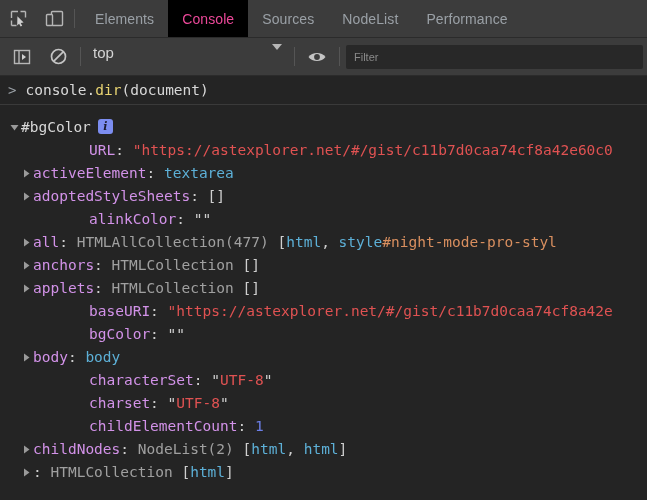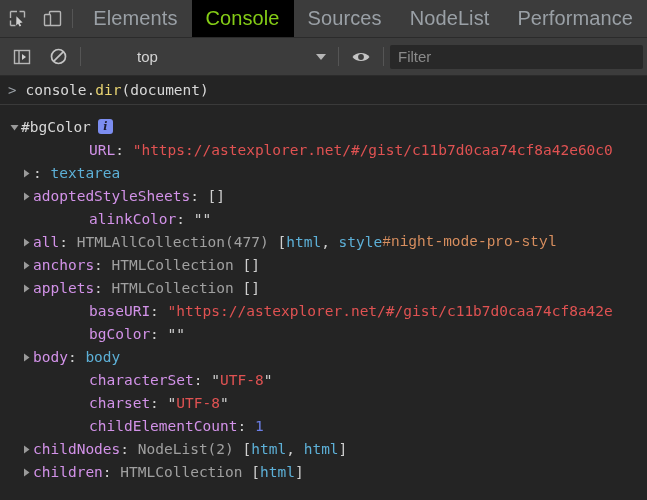--- a/index.html
+++ b/index.html
@@ -29,75 +29,74 @@
   .toolicon svg { display: block; }
   #tabbar .vsep {
     width: 1px;
     background: #555;
     margin: 9px 6px 9px 2px;
   }
   .tab {
     display: flex;
     align-items: center;
     padding: 0 14px;
-    font-size: 20px;
+    font-size: 14px;
     color: #9aa0a6;
     cursor: pointer;
     white-space: nowrap;
     letter-spacing: 0.1px;
   }
   .tab.active {
     background: #000000;
-    color: #84cc16;
+    color: #ec4899;
   }
 
   
   #console-toolbar {
     height: 38px;
     background: #3c3c3c;
     display: flex;
     align-items: center;
     border-bottom: 1px solid #2b2b2b;
     padding-left: 4px;
   }
   #console-toolbar .vsep {
     width: 1px;
     align-self: stretch;
     background: #555;
     margin: 9px 4px;
   }
   #context-select {
     display: flex;
-    align-items: center;
+    align-items: flex-start;
     flex: 0 0 205px;
     height: 26px;
     padding: 0 6px 0 8px;
     color: #d4d4d4;
     font-size: 15px;
     cursor: pointer;
     position: relative;
-    margin-left: 44px;
   }
   #context-select .ctxlabel { flex: 1; }
   #context-select .caret {
     width: 0; height: 0;
     border-left: 5px solid transparent;
     border-right: 5px solid transparent;
     border-top: 6px solid #b6b6b6;
     margin-right: 2px;
   }
   #filter-input {
     flex: 1;
     height: 24px;
     margin: 0 4px 0 2px;
     background: #282828;
     border: none;
     outline: none;
     color: #d4d4d4;
-    font-size: 15px;
+    font-size: 11px;
     font-family: "Liberation Sans", sans-serif;
     padding: 0 8px;
     border-radius: 2px;
   }
   #filter-input::placeholder { color: #8a8a8a; }
 
   
   #console-body {
     position: absolute;
     top: 77px; left: 0; right: 0; bottom: 0;
@@ -165,21 +164,21 @@
     top: 3px;
     cursor: pointer;
   }
 
   .k         { color: #d292e8; }   
   .punct     { color: #cfcfcf; }   
   .v-string  { color: #e05252; }   
   .v-node    { color: #5db0d7; text-align: right; }   
   .v-num     { color: #6c7fe8; }   
   .v-gray    { color: #a0a0a0; text-align: right; }   
-  .v-orange  { color: #d98f5f; font-family: Liberation Mono, monospace; }   
+  .v-orange  { color: #d98f5f; }   
 </style>
 </head>
 <body>
 
 <div id="tabbar">
   <div class="toolicon">
     <svg width="17" height="17" viewBox="0 0 17 17">
       <path d="M1.5 1.5 h6.5 M1.5 1.5 v6.5 M15.5 1.5 h-5 M15.5 1.5 v6" stroke="#b6b6b6" stroke-width="1.4" fill="none"></path>
       <path d="M1.5 15.5 h5 M1.5 15.5 v-5" stroke="#b6b6b6" stroke-width="1.4" fill="none"></path>
       <path d="M7.4 6.3 L13.6 12.6 L10.7 12.9 L12.2 15.8 L10.6 16.6 L9.1 13.7 L7.2 15.6 Z" fill="#d0d0d0"></path>
@@ -245,21 +244,21 @@
           </svg>
       </span>
       <span class="doc-name">#bgColor</span>
       <span class="badge-i">i</span>
     </div>
 
     <div id="prop-list">
         <div class="line ind2-noTri"><span class="k">URL</span><span class="punct">: </span><span class="v-string">"https://astexplorer.net/#/gist/c11b7d0caa74cf8a42e60c0</span></div>
         <div class="line ind1"><span class="tri"><svg width="9" height="9" viewBox="0 0 9 9">
               <path d="M2 0.5 L2 8.5 L7.5 4.5 Z" fill="#9a9a9a"></path>
-            </svg></span><span class="punct">: </span><span class="v-node">textarea</span></div>
+            </svg></span><span class="k">activeElement</span><span class="punct">: </span><span class="v-node">textarea</span></div>
         <div class="line ind1"><span class="tri"><svg width="9" height="9" viewBox="0 0 9 9">
               <path d="M2 0.5 L2 8.5 L7.5 4.5 Z" fill="#9a9a9a"></path>
             </svg></span><span class="k">adoptedStyleSheets</span><span class="punct">: </span><span class="punct">[]</span></div>
         <div class="line ind2-noTri"><span class="k">alinkColor</span><span class="punct">: </span><span class="punct">""</span></div>
         <div class="line ind1"><span class="tri"><svg width="9" height="9" viewBox="0 0 9 9">
               <path d="M2 0.5 L2 8.5 L7.5 4.5 Z" fill="#9a9a9a"></path>
             </svg></span><span class="k">all</span><span class="punct">: </span><span class="v-gray">HTMLAllCollection(477) </span><span class="punct">[</span><span class="v-node">html</span><span class="punct">, </span><span class="v-node">style</span><span class="v-orange">#night-mode-pro-styl</span></div>
         <div class="line ind1"><span class="tri"><svg width="9" height="9" viewBox="0 0 9 9">
               <path d="M2 0.5 L2 8.5 L7.5 4.5 Z" fill="#9a9a9a"></path>
             </svg></span><span class="k">anchors</span><span class="punct">: </span><span class="v-gray">HTMLCollection </span><span class="punct">[]</span></div>
@@ -272,16 +271,16 @@
               <path d="M2 0.5 L2 8.5 L7.5 4.5 Z" fill="#9a9a9a"></path>
             </svg></span><span class="k">body</span><span class="punct">: </span><span class="v-node">body</span></div>
         <div class="line ind2-noTri"><span class="k">characterSet</span><span class="punct">: </span><span class="punct">"</span><span class="v-string">UTF-8</span><span class="punct">"</span></div>
         <div class="line ind2-noTri"><span class="k">charset</span><span class="punct">: </span><span class="punct">"</span><span class="v-string">UTF-8</span><span class="punct">"</span></div>
         <div class="line ind2-noTri"><span class="k">childElementCount</span><span class="punct">: </span><span class="v-num">1</span></div>
         <div class="line ind1"><span class="tri"><svg width="9" height="9" viewBox="0 0 9 9">
               <path d="M2 0.5 L2 8.5 L7.5 4.5 Z" fill="#9a9a9a"></path>
             </svg></span><span class="k">childNodes</span><span class="punct">: </span><span class="v-gray">NodeList(2) </span><span class="punct">[</span><span class="v-node">html</span><span class="punct">, </span><span class="v-node">html</span><span class="punct">]</span></div>
         <div class="line ind1"><span class="tri"><svg width="9" height="9" viewBox="0 0 9 9">
               <path d="M2 0.5 L2 8.5 L7.5 4.5 Z" fill="#9a9a9a"></path>
-            </svg></span><span class="k">children</span><span class="punct">: </span><span class="v-gray">HTMLCollection </span><span class="punct">[</span><span class="v-node">html</span><span class="punct">]</span></div>
+            </svg></span><span class="punct">: </span><span class="v-gray">HTMLCollection </span><span class="punct">[</span><span class="v-node">html</span><span class="punct">]</span></div>
       </div>
   </div>
 </div>
 
 </body></html>

